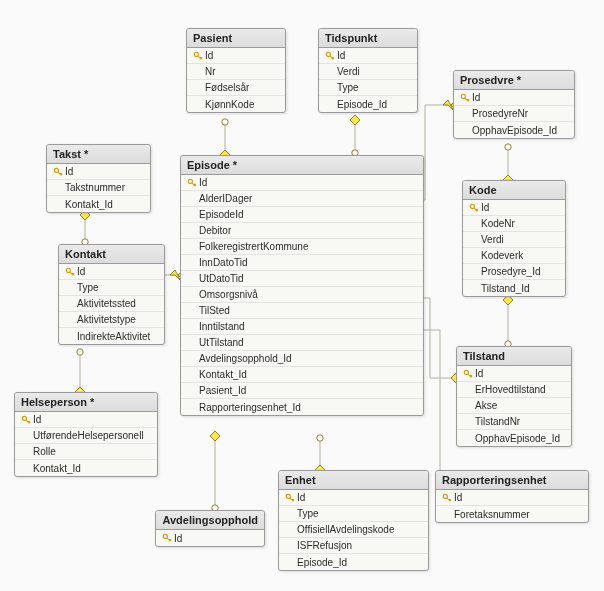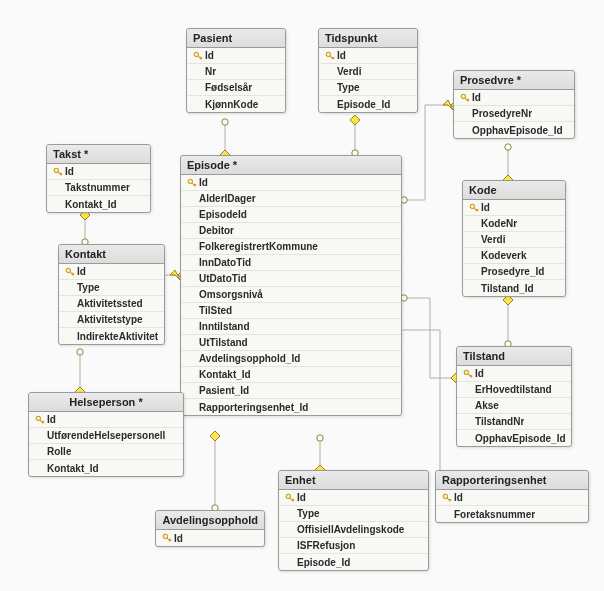--- a/index.html
+++ b/index.html
@@ -30,21 +30,20 @@
   }
   .entity-body {
     padding: 0;
   }
   .row {
     display: flex;
     align-items: center;
     padding: 2px 4px 2px 4px;
     border-bottom: 1px solid #e3e3e0;
     min-height: 16px;
-    font-weight: bold;
   }
   .row:last-child { border-bottom: none; }
   .key-col {
     width: 14px;
     display: flex;
     justify-content: center;
     align-items: center;
   }
   .key-icon {
     width: 10px; height: 10px;
@@ -226,21 +225,21 @@
       <div class="row">
         <div class="key-col"></div>
         <div class="attr">Takstnummer</div>
       </div>
       <div class="row">
         <div class="key-col"></div>
         <div class="attr">Kontakt_Id</div>
       </div>
     </div>
   </div>
-<div class="entity" style="left:180px; top:155px; width:222px;">
+<div class="entity" style="left:180px; top:155px; width:244px;">
     <div class="entity-header">Episode *</div>
     <div class="entity-body">
       <div class="row">
         <div class="key-col">
           <svg class="key-icon" viewBox="0 0 24 24">
             <circle cx="8" cy="8" r="5" fill="none" stroke="#cc9900" stroke-width="2.5"></circle>
             <path d="M12 12 L20 20 M17 17 L20 14 M19 19 L22 16" stroke="#cc9900" stroke-width="2.5" fill="none"></path>
           </svg>
         </div>
         <div class="attr">Id</div>
@@ -390,21 +389,21 @@
       <div class="row">
         <div class="key-col"></div>
         <div class="attr">TilstandNr</div>
       </div>
       <div class="row">
         <div class="key-col"></div>
         <div class="attr">OpphavEpisode_Id</div>
       </div>
     </div>
   </div>
-<div class="entity" style="left:28px; top:392px; width:156px;text-align:center;">
+<div class="entity" style="left:14px; top:392px; width:144px;">
     <div class="entity-header">Helseperson *</div>
     <div class="entity-body">
       <div class="row">
         <div class="key-col">
           <svg class="key-icon" viewBox="0 0 24 24">
             <circle cx="8" cy="8" r="5" fill="none" stroke="#cc9900" stroke-width="2.5"></circle>
             <path d="M12 12 L20 20 M17 17 L20 14 M19 19 L22 16" stroke="#cc9900" stroke-width="2.5" fill="none"></path>
           </svg>
         </div>
         <div class="attr">Id</div>

